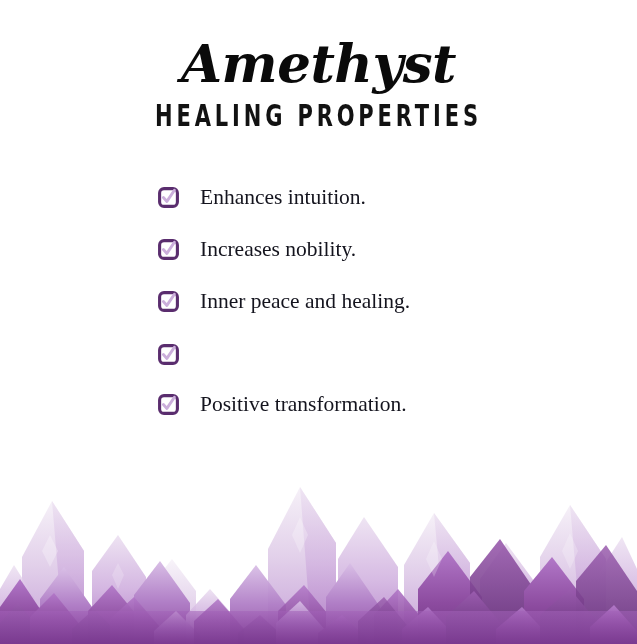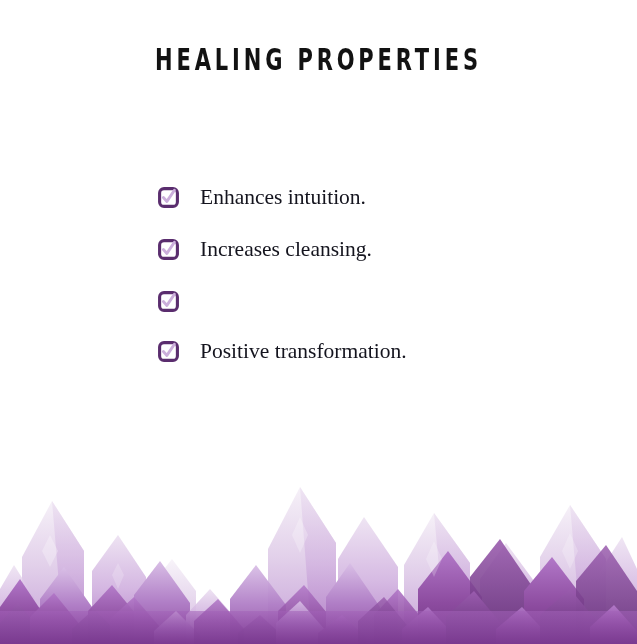--- a/index.html
+++ b/index.html
@@ -91,41 +91,51 @@
     pointer-events:none;
   }
   #crystals svg { display:block; width:100%; height:100%; }
 </style>
 </head>
 <body>
 
 <div id="card">
 
   <div id="header">
+    <div id="title">Amethyst</div>
     <div id="subtitle">HEALING PROPERTIES</div>
   </div>
 
   <div id="list">
       <div class="item">
         <span class="checkbox">
           <svg viewBox="0 0 21 21" xmlns="http://www.w3.org/2000/svg">
             <rect x="1.6" y="1.6" width="17.8" height="17.8" rx="4.4" ry="4.4" fill="none" stroke="#5a2d6e" stroke-width="3.1"></rect>
             <path d="M5.4 10.6 L8.9 14.4 L16.4 3.3" fill="none" stroke="#cbaedb" stroke-width="2.9" stroke-linecap="round" stroke-linejoin="round"></path>
           </svg>
         </span>
         <span class="item-text">Enhances intuition.</span>
       </div>
       <div class="item">
         <span class="checkbox">
           <svg viewBox="0 0 21 21" xmlns="http://www.w3.org/2000/svg">
             <rect x="1.6" y="1.6" width="17.8" height="17.8" rx="4.4" ry="4.4" fill="none" stroke="#5a2d6e" stroke-width="3.1"></rect>
             <path d="M5.4 10.6 L8.9 14.4 L16.4 3.3" fill="none" stroke="#cbaedb" stroke-width="2.9" stroke-linecap="round" stroke-linejoin="round"></path>
           </svg>
         </span>
-        <span class="item-text">Increases cleansing.</span>
+        <span class="item-text">Increases nobility.</span>
+      </div>
+      <div class="item">
+        <span class="checkbox">
+          <svg viewBox="0 0 21 21" xmlns="http://www.w3.org/2000/svg">
+            <rect x="1.6" y="1.6" width="17.8" height="17.8" rx="4.4" ry="4.4" fill="none" stroke="#5a2d6e" stroke-width="3.1"></rect>
+            <path d="M5.4 10.6 L8.9 14.4 L16.4 3.3" fill="none" stroke="#cbaedb" stroke-width="2.9" stroke-linecap="round" stroke-linejoin="round"></path>
+          </svg>
+        </span>
+        <span class="item-text">Inner peace and healing.</span>
       </div>
       <div class="item wrapped">
         <span class="checkbox">
           <svg viewBox="0 0 21 21" xmlns="http://www.w3.org/2000/svg">
             <rect x="1.6" y="1.6" width="17.8" height="17.8" rx="4.4" ry="4.4" fill="none" stroke="#5a2d6e" stroke-width="3.1"></rect>
             <path d="M5.4 10.6 L8.9 14.4 L16.4 3.3" fill="none" stroke="#cbaedb" stroke-width="2.9" stroke-linecap="round" stroke-linejoin="round"></path>
           </svg>
         </span>
       </div>
       <div class="item">

